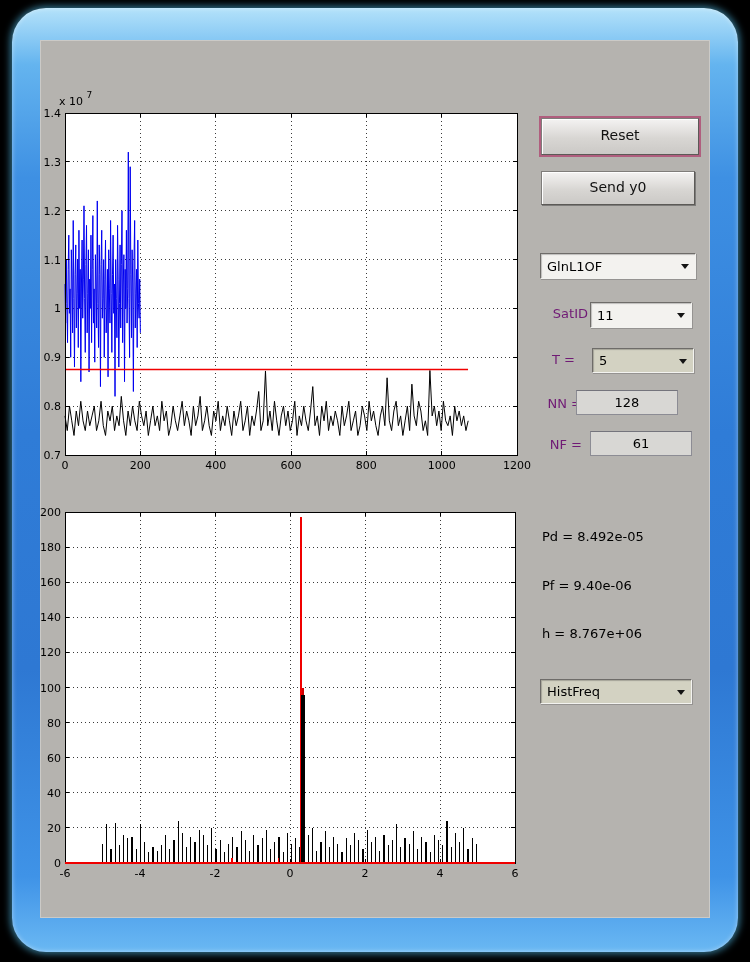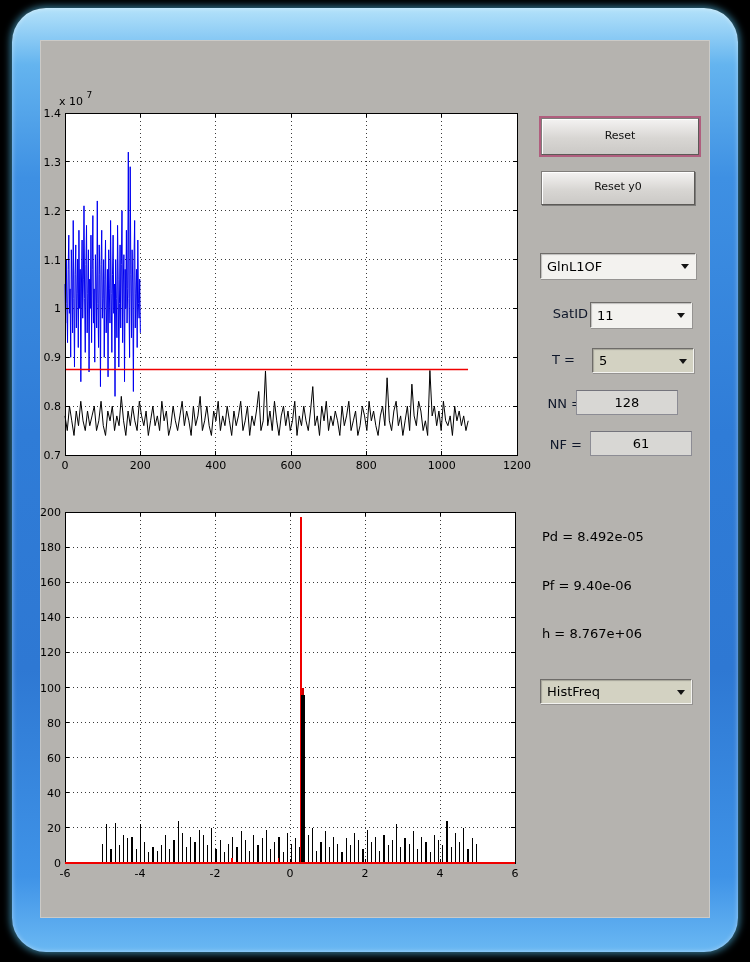--- a/index.html
+++ b/index.html
@@ -21,31 +21,31 @@
   .tb-btn{position:absolute;top:3px;width:16px;height:16px;border-radius:50%;border:1px solid #5c5a57;
     background:radial-gradient(circle at 35% 30%,#fafaf9,#cfccc7);text-align:center;cursor:default;}
   .tb-btn span{display:block;font-size:10px;line-height:15px;color:#333;}
   .tb-btn.min{right:47px;}
   .tb-btn.close{right:25px;}
   svg.chart{position:absolute;}
   .btn{position:absolute;text-align:center;color:#111;
     background:linear-gradient(180deg,#f4f3f2,#d8d6d3 55%,#cbc9c6);
     border:1px solid #7f7d7a;border-bottom-color:#5c5a57;border-right-color:#5c5a57;
     box-shadow:inset 1px 1px 0 #ffffff, 1px 1px 0 rgba(70,70,70,.5);
-    font-size:11px;cursor:default;}
+    font-size:14px;cursor:default;}
   .btn.reset{outline:2px solid #b05e7e;outline-offset:0px;}
   .combo{position:absolute;border:1px solid #6e6c69;border-bottom-color:#f3f3f0;border-right-color:#f3f3f0;
     box-shadow:inset 1px 1px 1px rgba(0,0,0,.22), 1px 1px 0 rgba(90,90,90,.35);
     font-size:13px;color:#000;cursor:default;}
   .combo .val{position:absolute;left:6px;top:0;right:20px;height:100%;display:flex;align-items:center;overflow:hidden;}
   .combo .arrow{position:absolute;right:6px;top:50%;margin-top:-2px;width:0;height:0;
     border:4px solid transparent;border-top:5px solid #141414;}
   .combo.white{background:#f3f2ef;}
   .combo.beige{background:#d3d2c2;}
-  .lbl{position:absolute;font-size:13px;color:#0f172a;text-align:right;}
+  .lbl{position:absolute;font-size:13px;color:#701a75;text-align:right;}
   .field{position:absolute;background:#d8d7d4;border:1px solid #8c8c94;border-top-color:#74747c;
     font-size:13px;color:#000;text-align:center;display:flex;align-items:center;justify-content:center;}
   .stat{position:absolute;font-size:13px;color:#000;}
 </style>
 </head>
 <body>
 
 <div class="desktop">
   <div class="blue-frame"></div>
   <div class="win">
@@ -278,21 +278,21 @@
         <line x1="25" y1="49.099999999999966" x2="29" y2="49.099999999999966" stroke="#000" shape-rendering="crispEdges"></line>
         <line x1="475" y1="49.099999999999966" x2="471" y2="49.099999999999966" stroke="#000" shape-rendering="crispEdges"></line>
         <text x="21" y="53.099999999999966" text-anchor="end" font-size="11" fill="#000">180</text>
         <line x1="25" y1="14" x2="29" y2="14" stroke="#000" shape-rendering="crispEdges"></line>
         <line x1="475" y1="14" x2="471" y2="14" stroke="#000" shape-rendering="crispEdges"></line>
         <text x="21" y="18" text-anchor="end" font-size="11" fill="#000">200</text>
         <line x1="25" y1="365" x2="475" y2="365" stroke="#f00000" stroke-width="1.5" shape-rendering="crispEdges"></line>
       </svg>
 
     <div class="btn reset" style="left:501px;top:78px;width:156px;height:35px;line-height:33px;">Reset</div>
-    <div class="btn" style="left:501px;top:131px;width:152px;height:32px;line-height:30px;">Reset y0</div>
+    <div class="btn" style="left:501px;top:131px;width:152px;height:32px;line-height:30px;">Send y0</div>
 
     <div class="combo white" style="left:500px;top:213px;width:154px;height:24px;">
       <span class="val">GlnL1OF</span>
       <span class="arrow"></span>
     </div>
 
     <div class="lbl" style="left:495px;top:266px;width:53px;">SatID</div>
     <div class="combo white" style="left:550px;top:262px;width:100px;height:24px;">
       <span class="val">11</span>
       <span class="arrow"></span>

